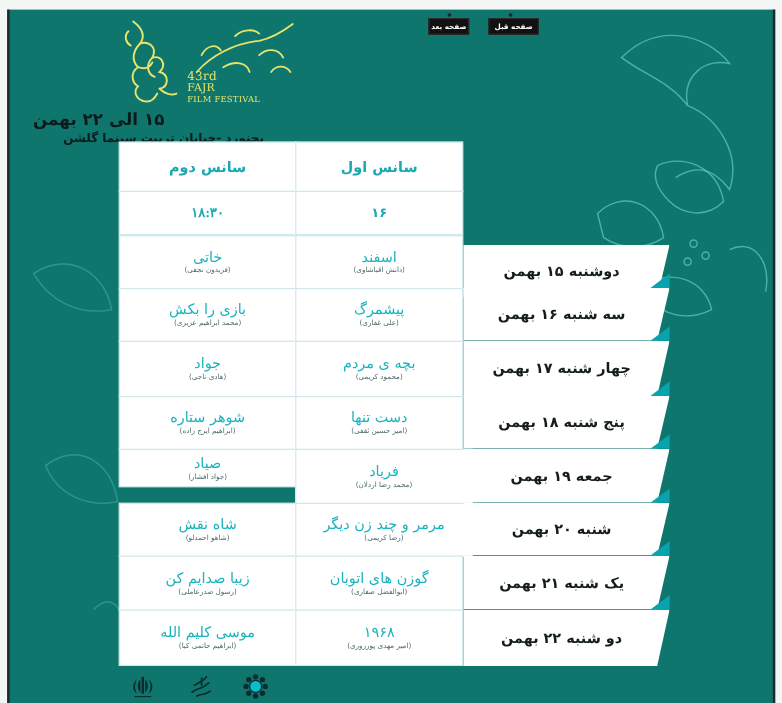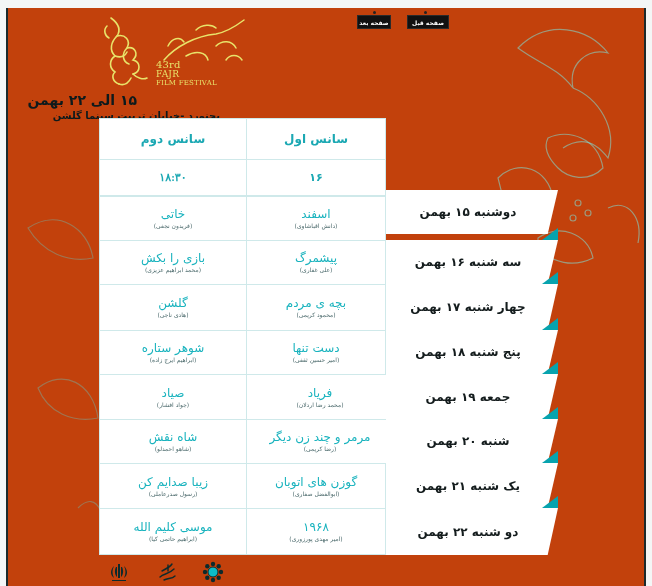--- a/index.html
+++ b/index.html
@@ -1,21 +1,21 @@
 <!DOCTYPE html>
 <html><head>
 <meta charset="utf-8">
 <style>
   * { box-sizing: border-box; margin: 0; padding: 0; }
   html, body { width: 652px; height: 586px; overflow: hidden; background: #f4f6f6; }
   body { position: relative; font-family: "DejaVu Sans", sans-serif; }
 
   .poster {
     position: absolute; left: 6px; top: 8px; width: 640px; height: 578px;
-    background: #c2410c;
+    background: #0f766e;
     border-left: 2px solid #1b2a2c; border-right: 2px solid #1b2a2c;
     overflow: hidden;
   }
   
   .deco { position: absolute; pointer-events: none; }
 
   .nav-btn {
     position: absolute; top: 7px; height: 14px;
     background: #111; color: #fff; font-size: 6px; font-weight: bold;
     display: flex; align-items: center; justify-content: center;
@@ -137,57 +137,57 @@
     </div>
 
     <div class="cell" style="left:0;top:78px;width:148px;height:45px;">
       <span class="film">خاتی</span>
       <span class="director">(فریدون نجفی)</span>
     </div>
     <div class="cell" style="left:147px;top:78px;width:140px;height:45px;">
       <span class="film">اسفند</span>
       <span class="director">(دانش اقباشاوی)</span>
     </div>
-    <div class="day-ribbon" style="left:287px;top:72px;width:172px;height:44px;">دوشنبه ۱۵ بهمن</div>
+    <div class="day-ribbon" style="left:287px;top:86px;width:172px;height:44px;">دوشنبه ۱۵ بهمن</div>
     <div class="ribbon-fold" style="left:443px;top:110px;"></div>
 
     <div class="cell" style="left:0;top:122px;width:148px;height:45px;">
       <span class="film">بازی را بکش</span>
       <span class="director">(محمد ابراهیم عزیزی)</span>
     </div>
     <div class="cell" style="left:147px;top:122px;width:140px;height:45px;">
       <span class="film">پیشمرگ</span>
       <span class="director">(علی غفاری)</span>
     </div>
     <div class="day-ribbon" style="left:287px;top:122px;width:172px;height:44px;">سه شنبه ۱۶ بهمن</div>
     <div class="ribbon-fold" style="left:443px;top:154px;"></div>
 
     <div class="cell" style="left:0;top:166px;width:148px;height:47px;">
-      <span class="film">گلشن</span>
+      <span class="film">جواد</span>
       <span class="director">(هادی ناجی)</span>
     </div>
     <div class="cell" style="left:147px;top:166px;width:140px;height:47px;">
       <span class="film">بچه ی مردم</span>
       <span class="director">(محمود کریمی)</span>
     </div>
     <div class="day-ribbon" style="left:287px;top:166px;width:172px;height:46px;">چهار شنبه ۱۷ بهمن</div>
     <div class="ribbon-fold" style="left:443px;top:200px;"></div>
 
     <div class="cell" style="left:0;top:212px;width:148px;height:45px;">
       <span class="film">شوهر ستاره</span>
       <span class="director">(ابراهیم ایرج زاده)</span>
     </div>
     <div class="cell" style="left:147px;top:212px;width:140px;height:45px;">
       <span class="film">دست تنها</span>
       <span class="director">(امیر حسین ثقفی)</span>
     </div>
     <div class="day-ribbon" style="left:287px;top:212px;width:172px;height:44px;">پنج شنبه ۱۸ بهمن</div>
     <div class="ribbon-fold" style="left:443px;top:244px;"></div>
 
-    <div class="cell" style="left:0;top:256px;width:148px;height:46px;">
+    <div class="cell" style="left:0;top:256px;width:148px;height:32px;">
       <span class="film">صیاد</span>
       <span class="director">(جواد افشار)</span>
     </div>
     <div class="cell" style="left:147px;top:256px;width:148px;height:46px;">
       <span class="film">فریاد</span>
       <span class="director">(محمد رضا اردلان)</span>
     </div>
     <div class="day-ribbon" style="left:287px;top:256px;width:172px;height:45px;">جمعه ۱۹ بهمن</div>
     <div class="ribbon-fold" style="left:443px;top:289px;"></div>
 

